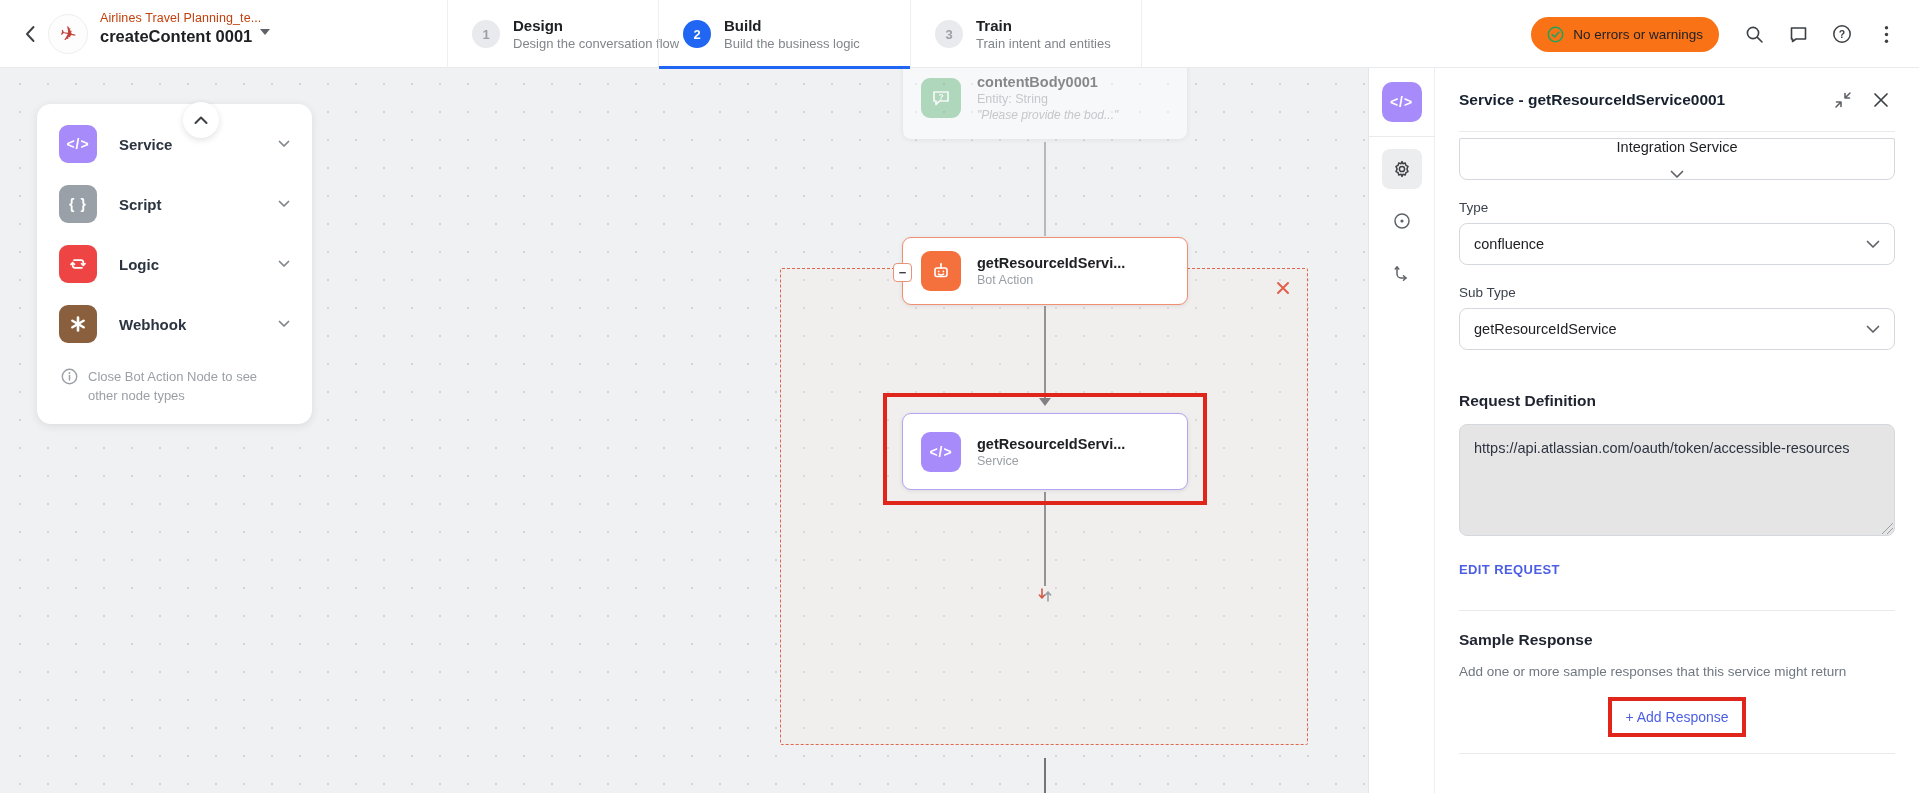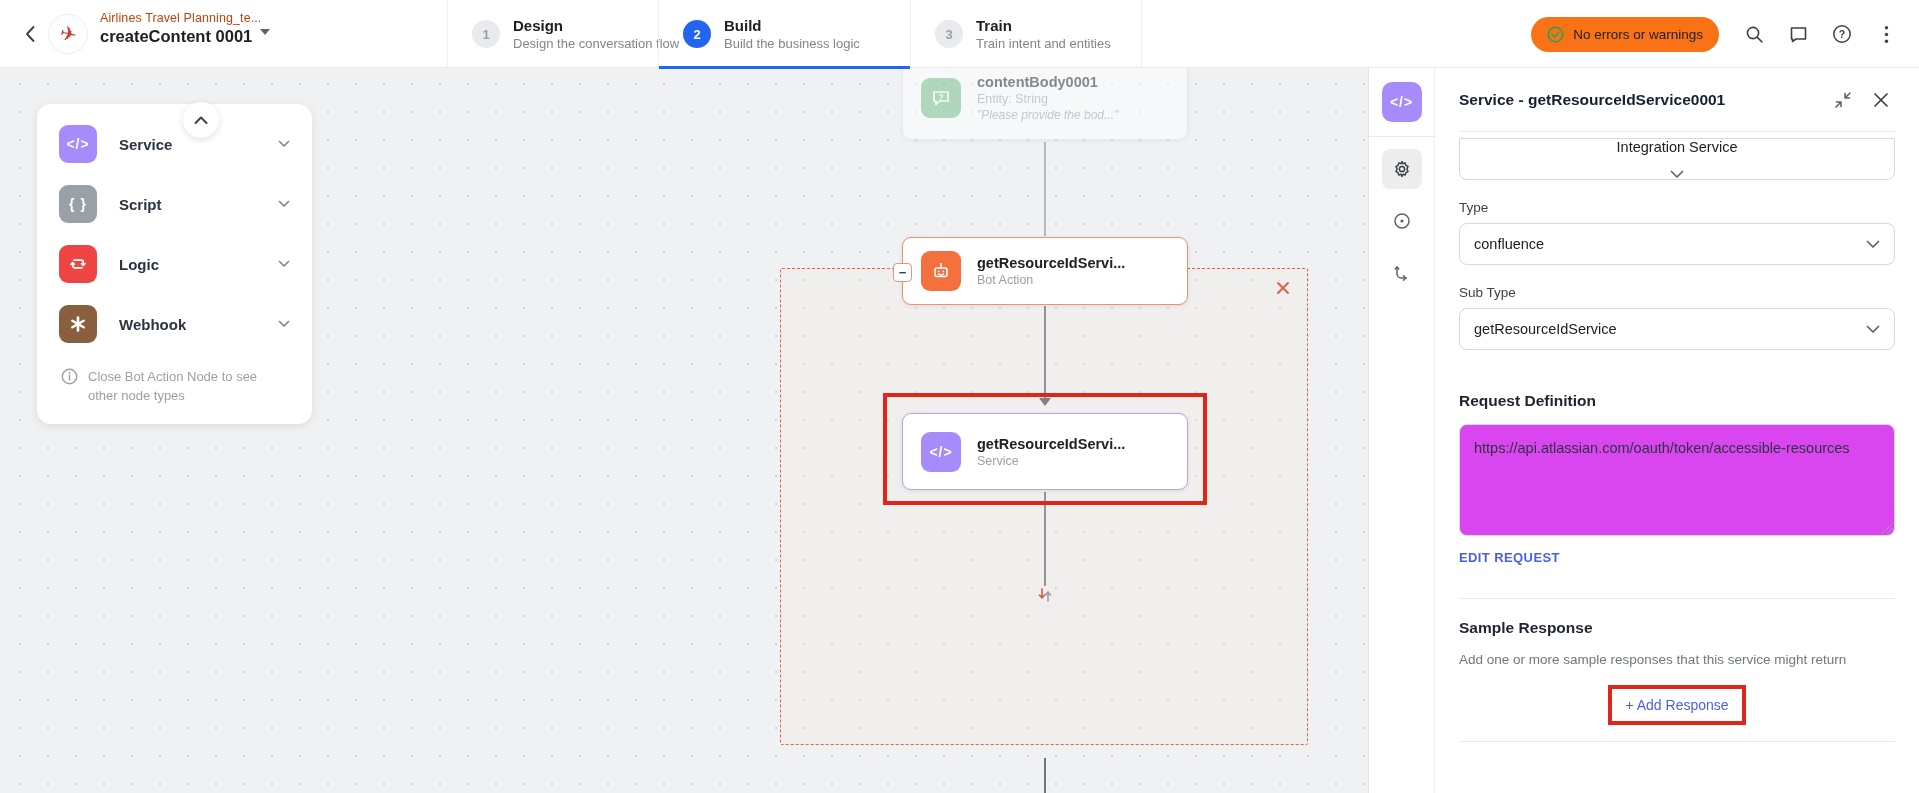--- a/index.html
+++ b/index.html
@@ -127,26 +127,26 @@
   .field { height:42px; border:1px solid #d5d8dc; border-radius:8px; display:flex; align-items:center;
     padding:0 14px; justify-content:space-between; cursor:pointer; background:#fff; }
   .field-val { font-size:14.5px; color:#202124; }
   .flabel { font-size:13.5px; color:#3c434d; margin:20px 0 8px; }
   .f1 { margin-top:6px; border-top-left-radius:2px; border-top-right-radius:2px;flex-direction:column; }
 
   .sec-heading { font-size:15.5px; font-weight:700; color:#1f2430; }
   .req-heading { margin-top:42px; }
   .req-box { margin-top:14px; width:100%; height:112px; border:1px solid #d5d8dc; border-radius:8px;
     padding:12px 14px; font-family:"Liberation Sans","DejaVu Sans",sans-serif; font-size:14.5px;
-    color:#2d3440; line-height:1.55; resize:none; outline:none; background:#d946ef; }
+    color:#2d3440; line-height:1.55; resize:none; outline:none; background:#e5e5e5; }
   .resize-grip { position:absolute; right:26px; margin-top:-18px; width:12px; height:12px;
     background:
       linear-gradient(135deg, transparent 0 52%, #9aa0a6 52% 58%, transparent 58% 72%, #9aa0a6 72% 78%, transparent 78%);
     pointer-events:none; }
-  .edit-link { display:inline-block; margin-top:10px; font-size:13px; font-weight:600; color:#4c5fe4;
+  .edit-link { display:inline-block; margin-top:22px; font-size:13px; font-weight:600; color:#4c5fe4;
     letter-spacing:.4px; cursor:pointer; }
   .hdiv { height:1px; background:#e9eaec; margin-top:32px; }
   .sample-heading { margin-top:20px; }
   .sample-desc { margin-top:12px; font-size:13.5px; color:#6f7780; line-height:1.6; max-width:510px; }
   .add-wrap { display:flex; justify-content:center; margin-top:14px; }
   .add-ring { border:4px solid #e0251b; padding:7px 13px; }
   .add-btn { font-size:14px; font-weight:500; color:#4c5fe4; cursor:pointer; white-space:nowrap; }
   .bottom-div { height:1px; background:#e9eaec; margin-top:16px; }
 </style>
 </head>

